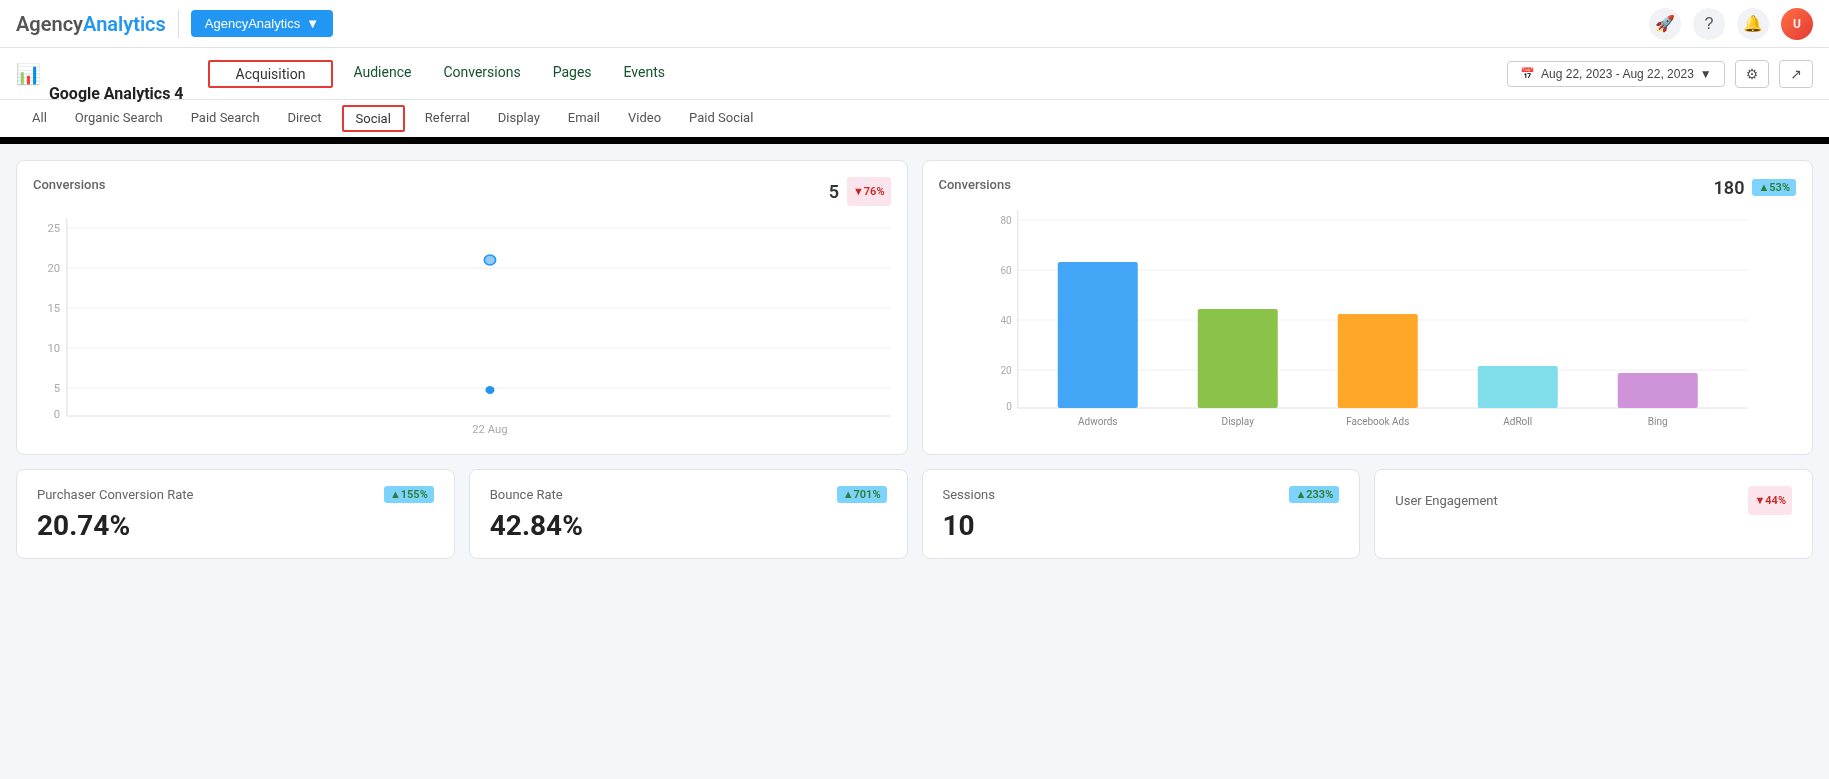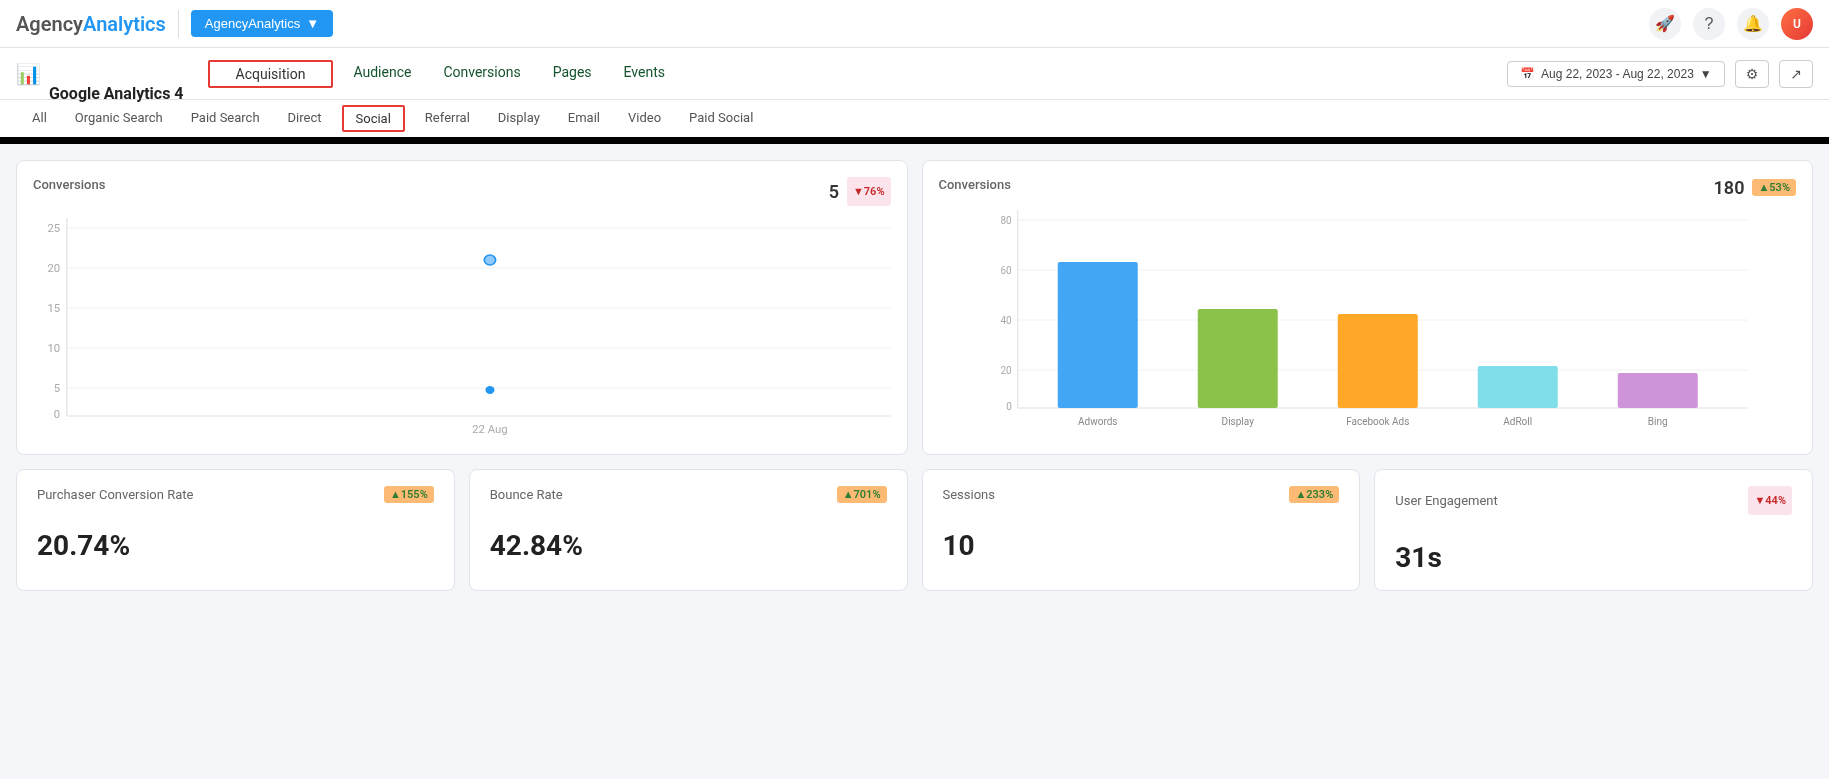--- a/index.html
+++ b/index.html
@@ -155,21 +155,21 @@
 
     .chart-header {
       display: flex;
       justify-content: space-between;
       align-items: flex-start;
       margin-bottom: 12px;
     }
     .chart-title { font-size: 13px; color: #666; font-weight: 500; }
     .chart-value-row { display: flex; align-items: center; gap: 8px; }
     .chart-value { font-size: 18px; font-weight: 600; color: #333; }
-    .badge-up { background: #fdba74; color: #2e7d32; border-radius: 3px; padding: 2px 6px; font-size: 11px; font-weight: 600; }
+    .badge-up { background: #7dd3fc; color: #2e7d32; border-radius: 3px; padding: 2px 6px; font-size: 11px; font-weight: 600; }
     .badge-down { background: #fce4ec; color: #c62828; border-radius: 3px; padding: 8px 6px; font-size: 11px; font-weight: 600; }
 
     
     .line-chart-area {
       position: relative;
       height: 220px;
     }
 
     
     .stats-row {
@@ -180,21 +180,21 @@
       background: #fff;
       border-radius: 8px;
       border: 1px solid #e0e4ea;
       padding: 16px 20px;
       flex: 1;
     }
     .stat-header {
       display: flex;
       justify-content: space-between;
       align-items: center;
-      margin-bottom: 26px;
+      margin-bottom: 6px;
     }
     .stat-title { font-size: 13px; color: #666; }
     .stat-value { font-size: 28px; font-weight: 700; color: #222; }
   </style>
 </head>
 <body>
 
 <div class="top-nav">
   <div class="brand">
     <span class="brand-text">
@@ -390,17 +390,16 @@
       </div>
       <div class="stat-value">10</div>
     </div>
 
 
     <div class="stat-card">
       <div class="stat-header">
         <span class="stat-title">User Engagement</span>
         <span class="badge-down">▼44%</span>
       </div>
-      <div class="stat-value">31s</div>
     </div>
 
   </div>
 </div>
 
 </body></html>

